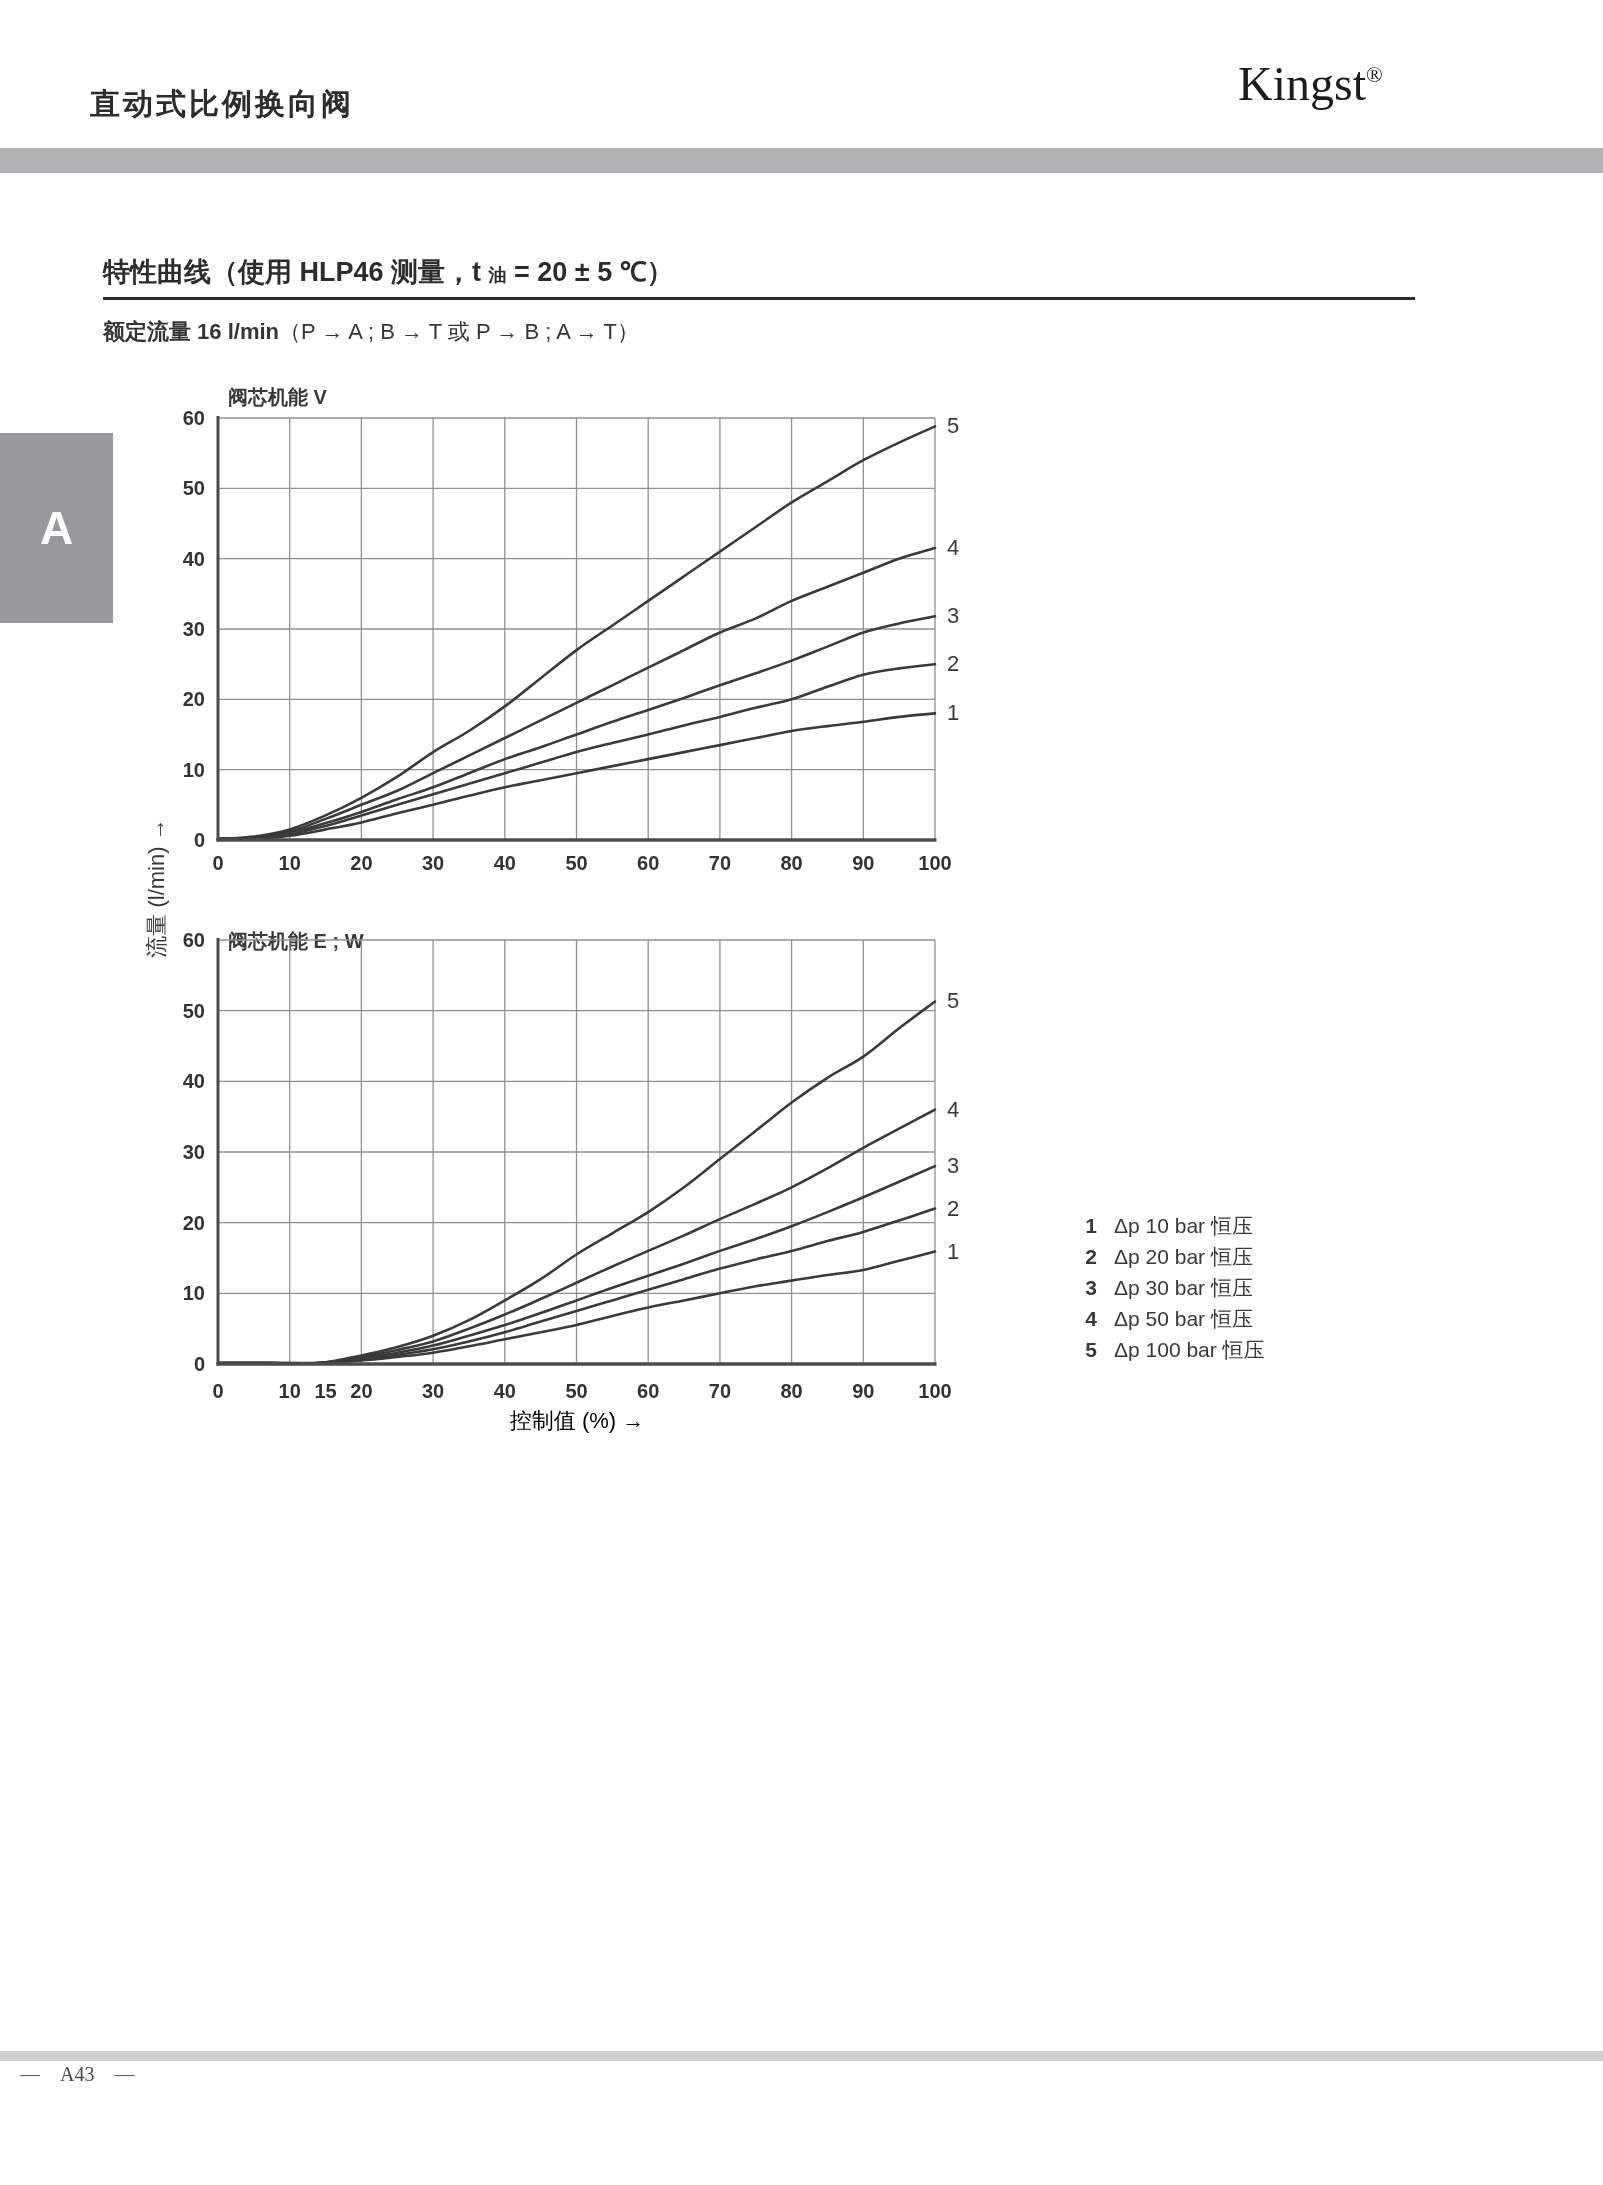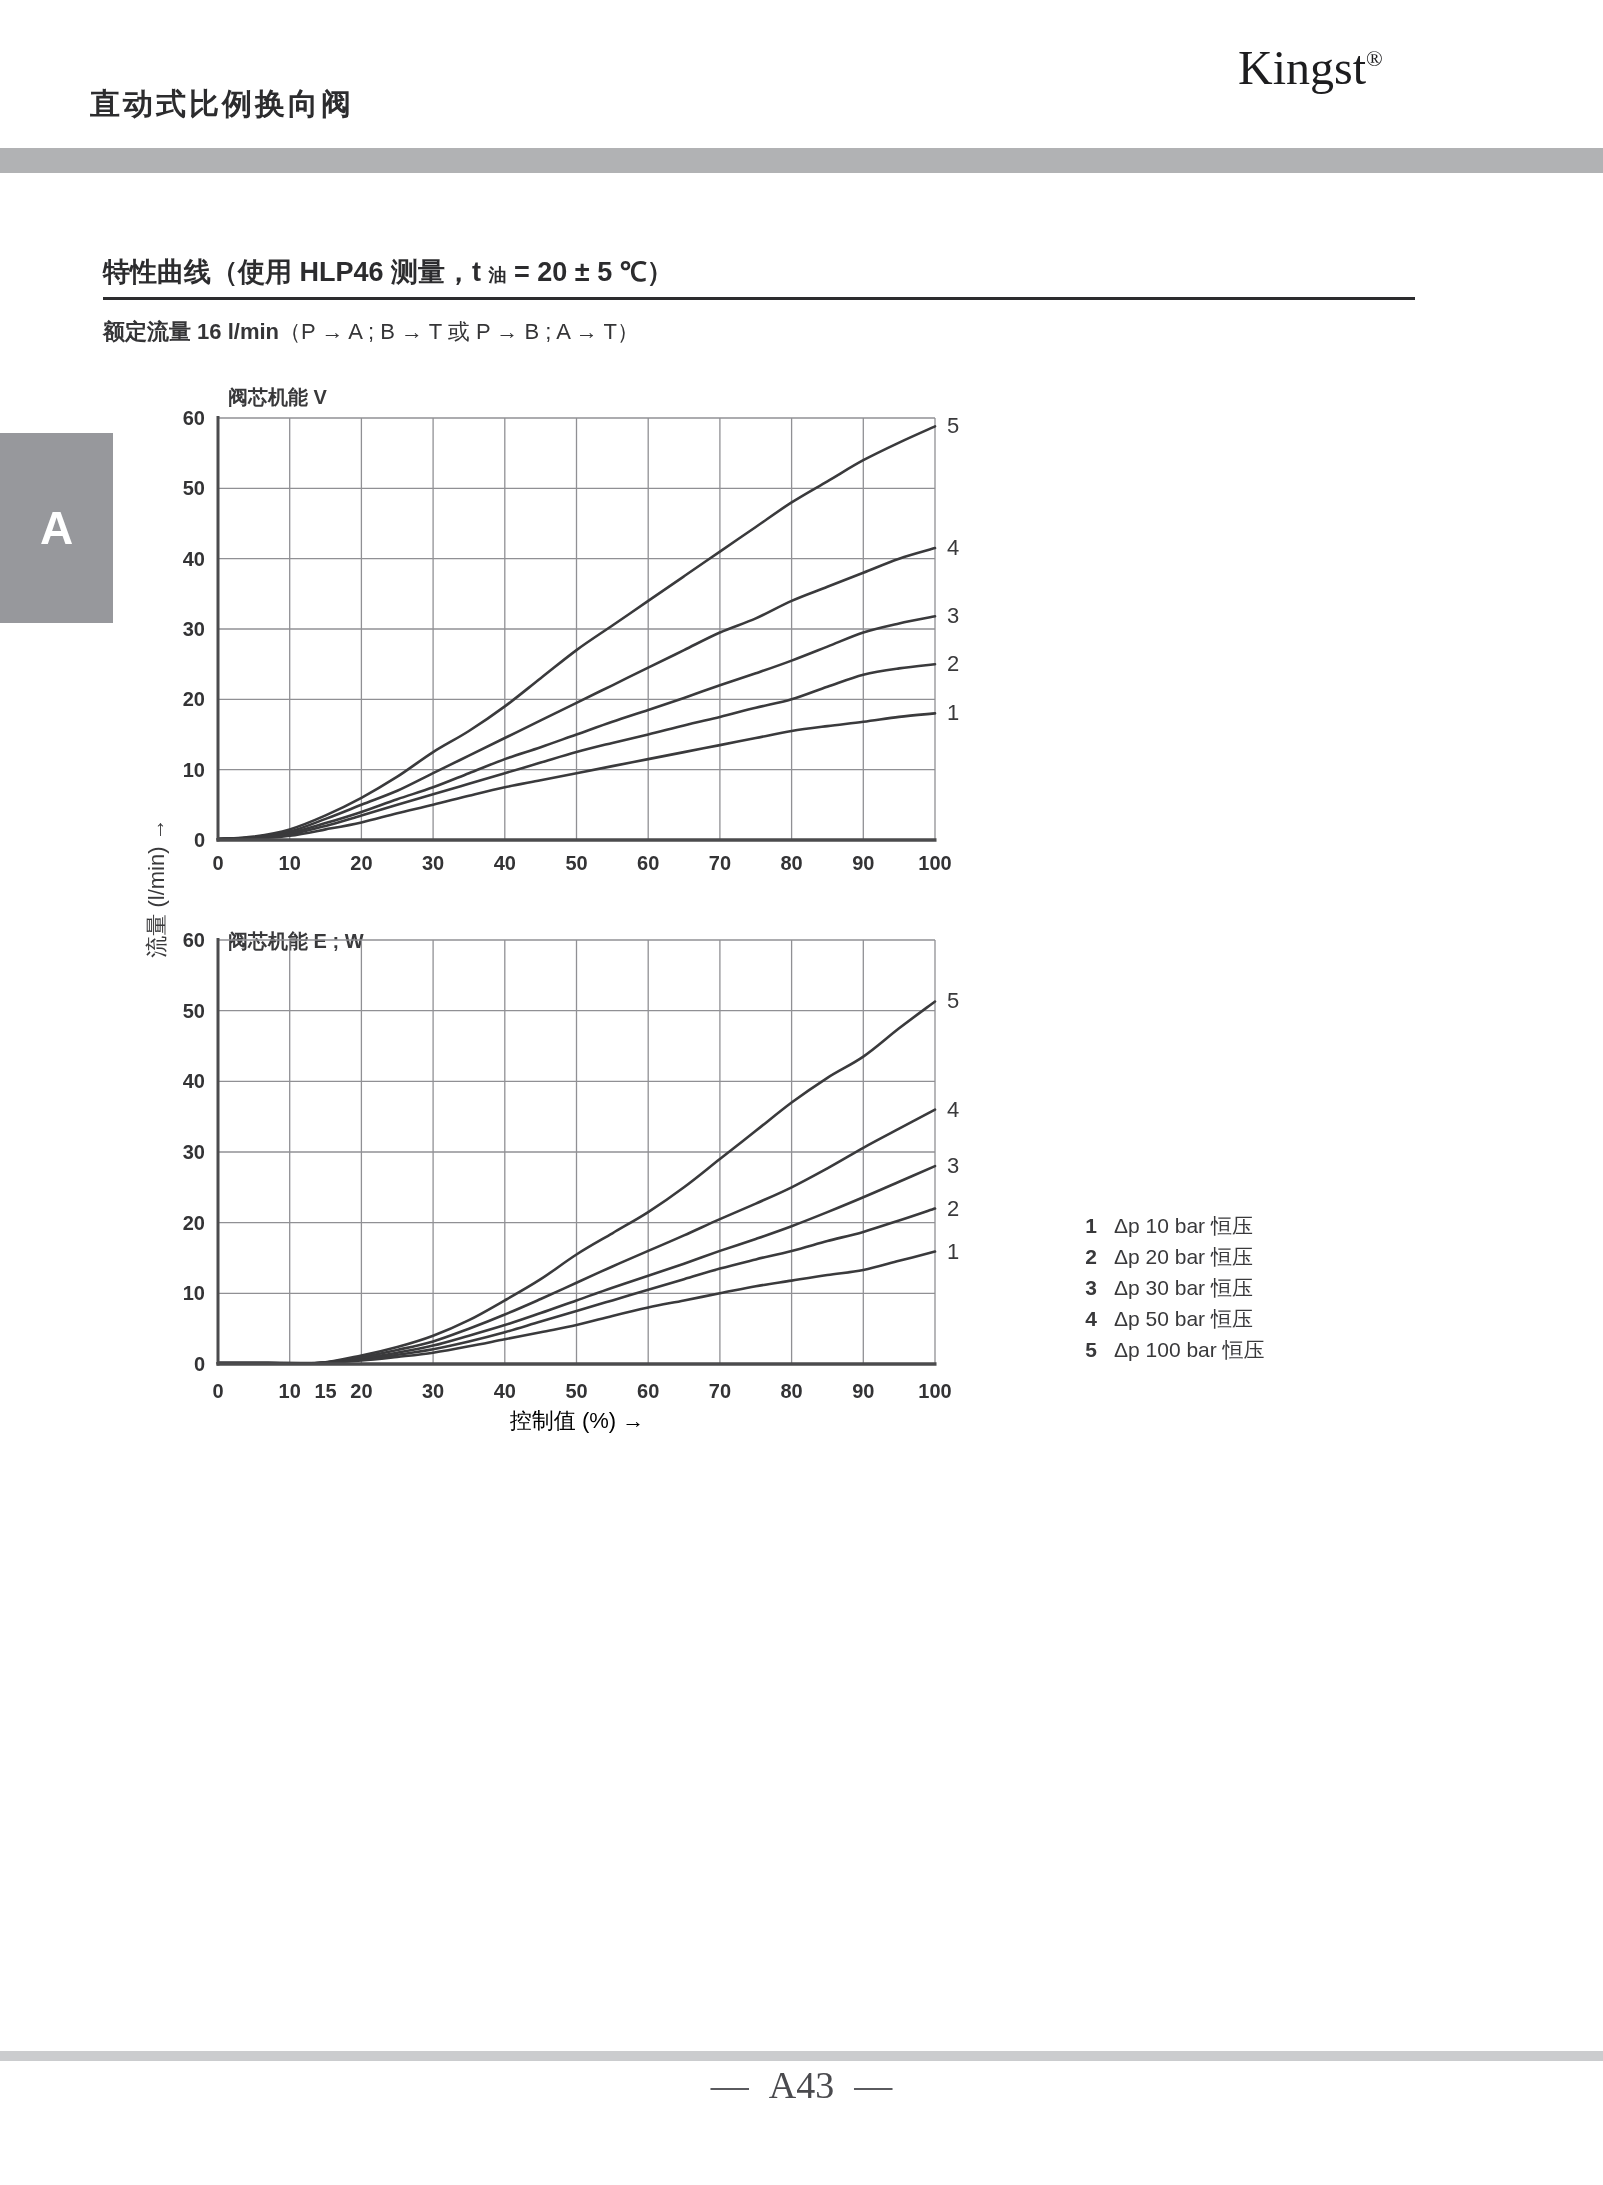--- a/index.html
+++ b/index.html
@@ -8,21 +8,21 @@
     width:1603px; height:2185px; position:relative; overflow:hidden;
     font-family:"Liberation Sans", sans-serif; color:#2e2e30;
   }
   .abs { position:absolute; }
 
   .header-title {
     left:90px; top:84px; font-size:30px; font-weight:bold;
     letter-spacing:3px; color:#2c2c2e;
   }
   .logo {
-    left:1238px; top:40px; font-family:"Liberation Serif", serif;
+    left:1238px; top:56px; font-family:"Liberation Serif", serif;
     font-size:48px; color:#1d1d1f;
   }
   .logo sup { font-size:22px; vertical-align:18px; }
 
   .topbar { left:0; top:148px; width:1603px; height:25px; background:#b1b2b4; }
 
   .a-tab {
     left:0; top:433px; width:113px; height:190px; background:#97989c;
     display:flex; align-items:center; justify-content:center;
   }
@@ -48,22 +48,22 @@
   }
   .x-axis-label { left:457px; top:1406px; width:240px; text-align:center; font-size:22px; color:#000000; white-space:nowrap; }
 
   .legend { left:1082px; top:1212px; }
   .legend-row { display:flex; align-items:baseline; height:31px; font-size:21px; color:#39393b; }
   .legend-num { font-weight:bold; width:18px; text-align:center; margin-right:14px; }
   .legend-label { white-space:nowrap; }
 
   .bottombar { left:0; top:2051px; width:1603px; height:10px; background:#cbccce; }
   .footer {
-    left:0; top:2063px; width:1603px; text-align:center;
-    font-family:"Liberation Serif", serif; font-size:38px; color:#4a4a4e;
+    left:0; top:2063px; width:1603px; text-align:left;
+    font-family:"Liberation Serif", serif; font-size:20px; color:#4a4a4e;
   }
   .footer .dash { margin:0 20px; color:#5a5a5e; }
 
   svg text { font-family:"Liberation Sans", sans-serif; }
   .tick-text { font-size:20px; font-weight:bold; fill:#333335; }
   .curve-label { font-size:22px; fill:#39393b; font-weight:normal; }
 </style>
 </head>
 <body>
 

